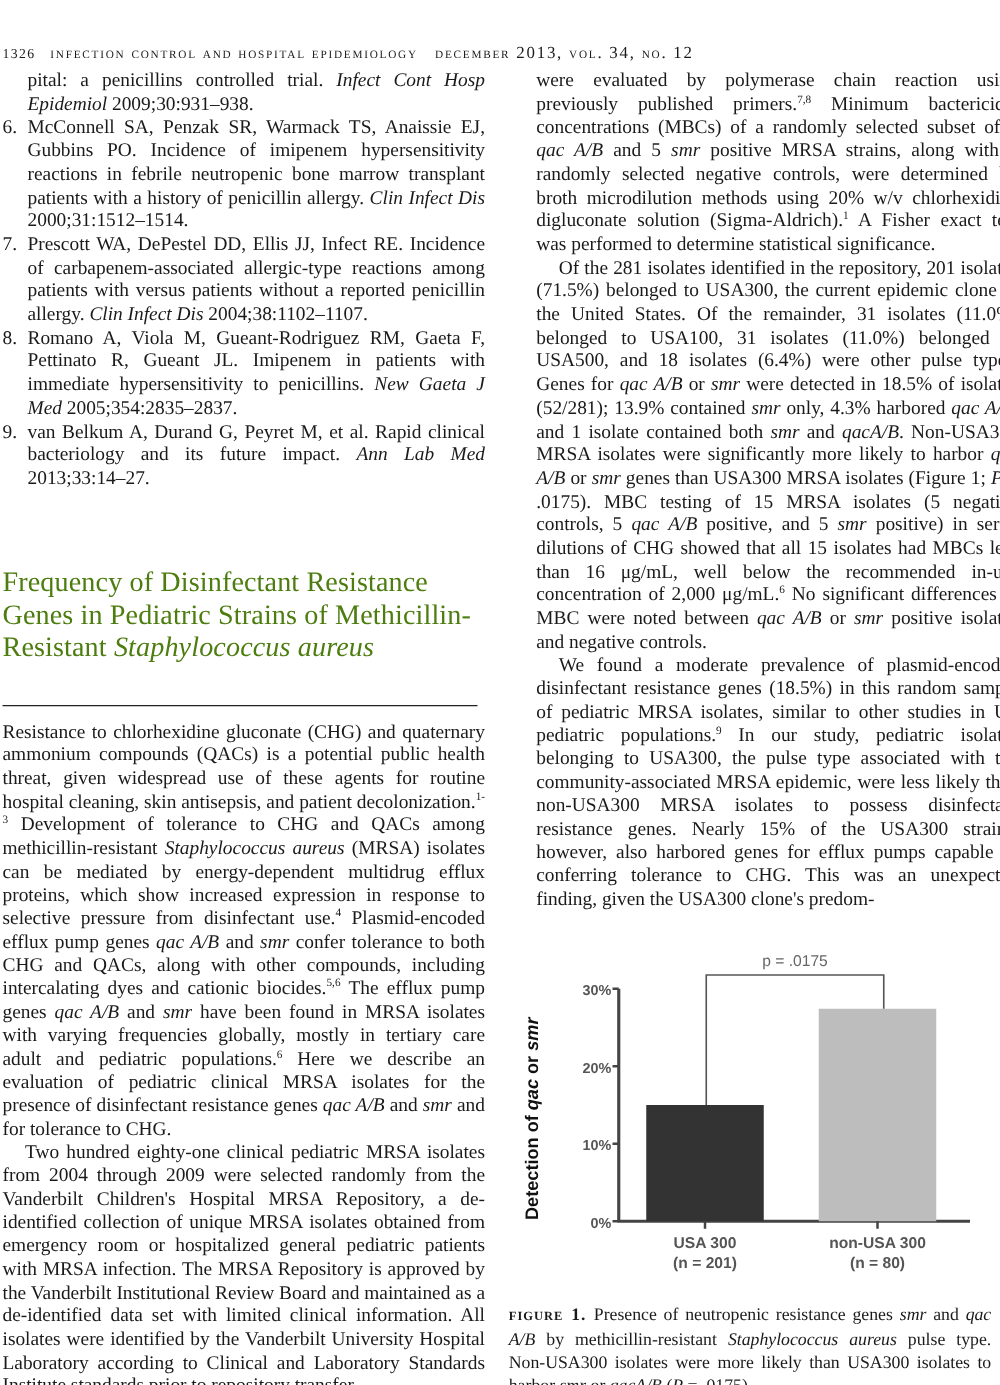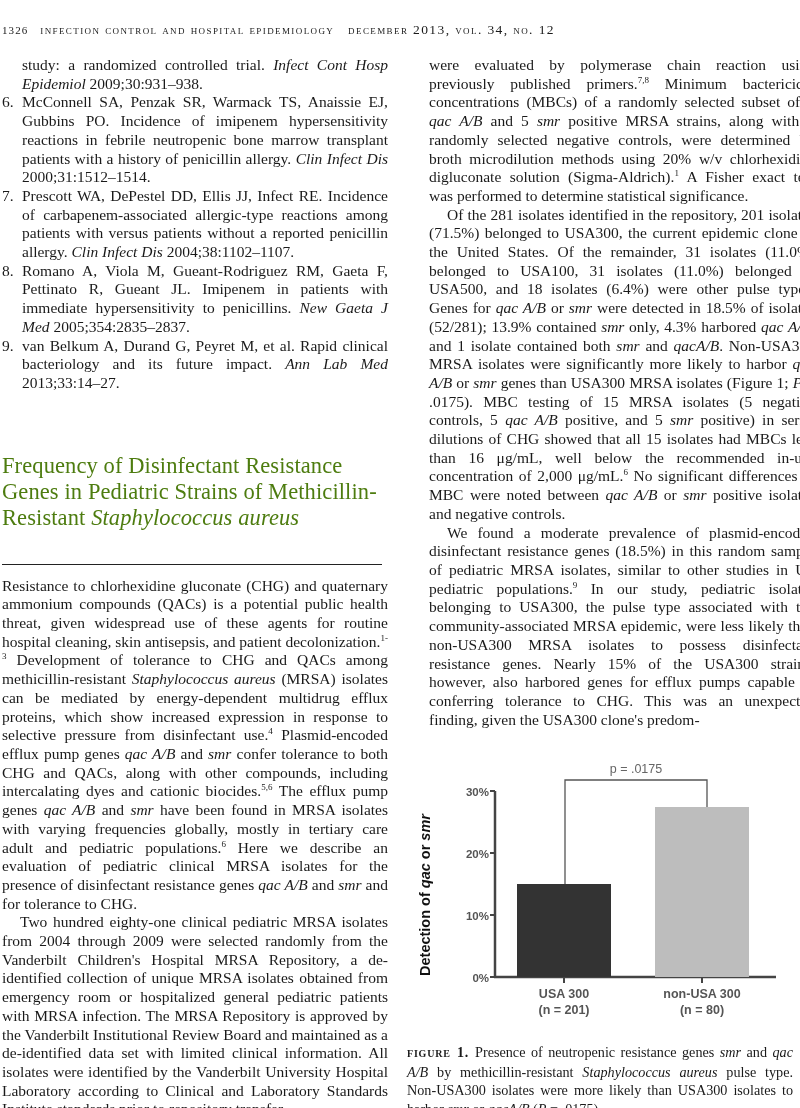--- a/index.html
+++ b/index.html
@@ -2,21 +2,21 @@
 <html><head>
 <meta charset="utf-8">
 <style>
   html, body { margin: 0; padding: 0; background: #ffffff; }
   body {
     width: 800px; height: 1108px; position: relative; overflow: hidden;
     font-family: "Liberation Serif", "DejaVu Serif", serif;
     color: #1a1a1a;
   }
   .running-head {
-    position: absolute; left: 2px; top: 22px; width: 790px;
+    position: absolute; left: 2px; top: 34px; width: 790px;
     font-size: 11px; letter-spacing: 1.1px; white-space: nowrap;
   }
   .running-head .folio { margin-right: 8px; }
   .running-head .caps { font-variant: small-caps; text-transform: lowercase; font-size: 13.5px; letter-spacing: 1.4px; }
   .col { position: absolute; top: 56px; width: 386px; font-size: 15.5px; line-height: 18.7px; }
   .col.left { left: 2px; }
   .col.right { left: 429px; width: 386px; }
   p { margin: 0; text-align: justify; hyphens: manual; }
   p.indent { text-indent: 18px; }
   .ref { display: flex; text-align: justify; }
@@ -41,21 +41,21 @@
 <body>
 
 <div class="running-head">
   <span class="folio">1326</span>
   <span class="caps">Infection Control and Hospital Epidemiology</span>
   <span class="caps" style="margin-left:10px">December 2013, Vol. 34, No. 12</span>
 </div>
 
 <div class="col left">
   <div class="ref-cont">
-    <span>study: a randomized controlled trial. </span><i>Infect Cont Hosp Epidemiol</i><span> 2009;30:931–938.</span>
+    <span>pital: a penicillins controlled trial. </span><i>Infect Cont Hosp Epidemiol</i><span> 2009;30:931–938.</span>
   </div>
   <div class="ref">
     <span class="num">6.</span>
     <span class="txt"><span>McConnell SA, Penzak SR, Warmack TS, Anaissie EJ, Gubbins PO. Incidence of imipenem hypersensitivity reactions in febrile neutropenic bone marrow transplant patients with a history of penicillin allergy. </span><i>Clin Infect Dis</i><span> 2000;31:1512–1514.</span></span>
   </div>
   <div class="ref">
     <span class="num">7.</span>
     <span class="txt"><span>Prescott WA, DePestel DD, Ellis JJ, Infect RE. Incidence of carbapenem-associated allergic-type reactions among patients with versus patients without a reported penicillin allergy. </span><i>Clin Infect Dis</i><span> 2004;38:1102–1107.</span></span>
   </div>
   <div class="ref">

